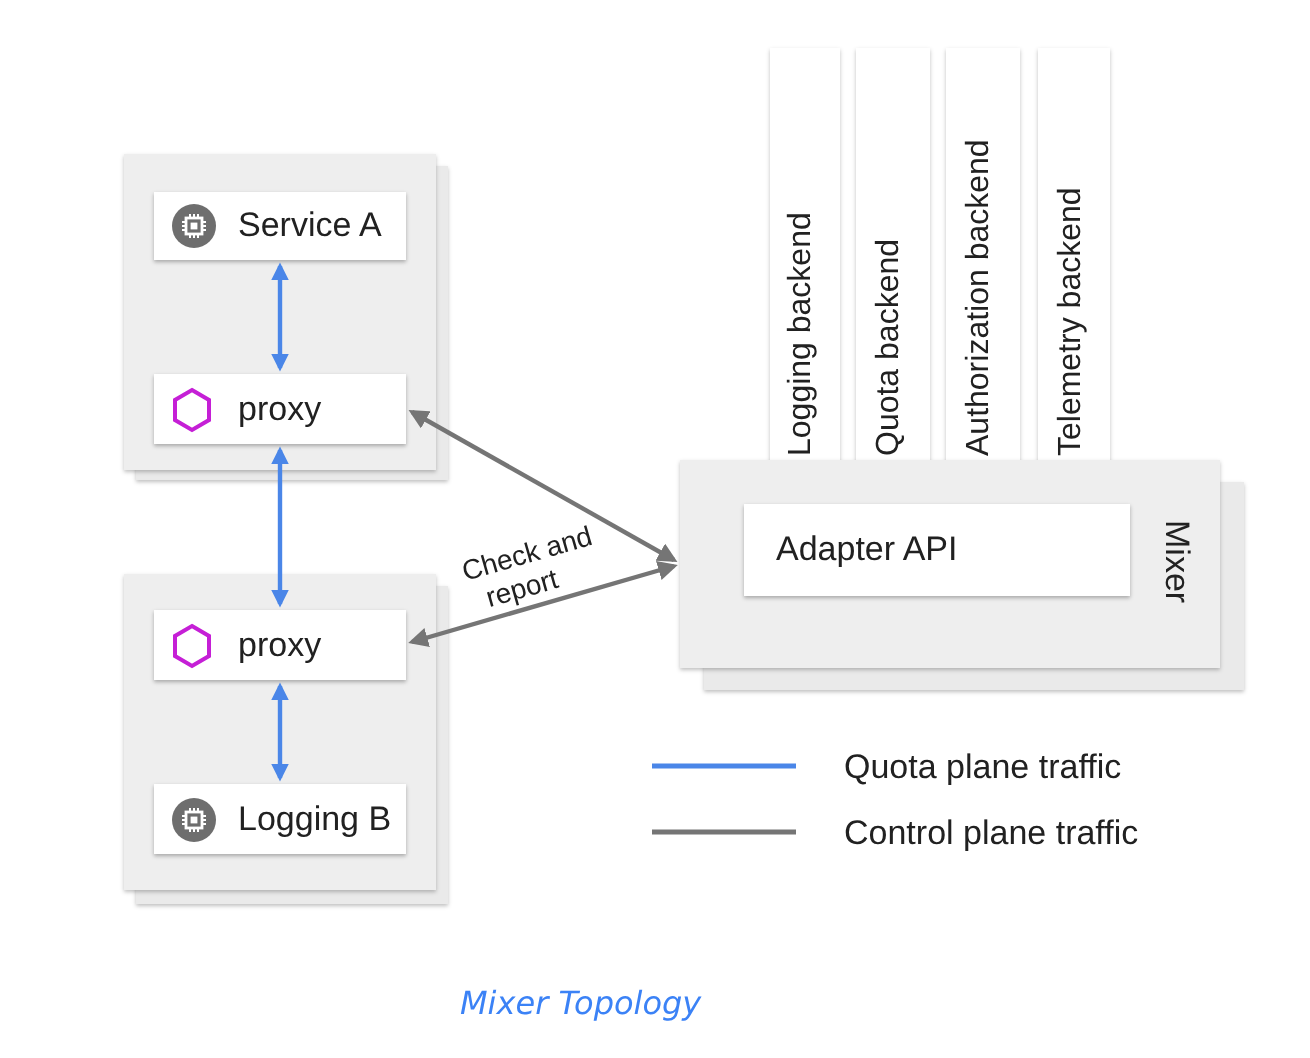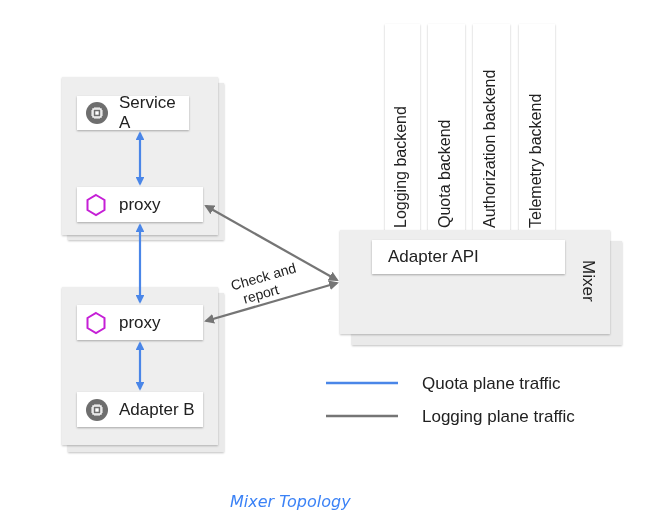--- a/index.html
+++ b/index.html
@@ -18,21 +18,21 @@
   .legend-text { position:absolute; font-size:17px; color:#212121; white-space:nowrap; }
   .caption { position:absolute; font-family:"DejaVu Sans", sans-serif; font-style:italic;
              font-size:16px; color:#3b82f6; white-space:nowrap; }
 </style>
 </head>
 <body>
 
 <div class="card back" style="left:68px;top:83px;width:156px;height:157px;"></div>
 <div class="card" style="left:62px;top:77px;width:156px;height:158px;"></div>
 
-<div class="box" style="left:77px;top:96px;width:112px;height:34px;">
+<div class="box" style="left:77px;top:96px;width:126px;height:34px;">
   <svg class="icon" width="22" height="22" viewBox="0 0 22 22" style="left:9px;top:6px;">
     <circle cx="11" cy="11" r="11" fill="#6e6e6e"></circle>
     <rect x="7" y="7" width="8" height="8" fill="none" stroke="#fff" stroke-width="1.4"></rect>
     <rect x="9.3" y="9.3" width="3.4" height="3.4" fill="#fff"></rect>
     <path d="M9 5v2M11 5v2M13 5v2M9 15v2M11 15v2M13 15v2M5 9h2M5 11h2M5 13h2M15 9h2M15 11h2M15 13h2" stroke="#fff" stroke-width="1"></path>
   </svg>
   <span class="label" style="position:absolute;left:42px;">Service A</span>
 </div>
 
 <div class="box" style="left:77px;top:187px;width:126px;height:35px;">
@@ -52,39 +52,39 @@
   <span class="label" style="position:absolute;left:42px;">proxy</span>
 </div>
 
 <div class="box" style="left:77px;top:392px;width:126px;height:35px;">
   <svg class="icon" width="22" height="22" viewBox="0 0 22 22" style="left:9px;top:7px;">
     <circle cx="11" cy="11" r="11" fill="#6e6e6e"></circle>
     <rect x="7" y="7" width="8" height="8" fill="none" stroke="#fff" stroke-width="1.4"></rect>
     <rect x="9.3" y="9.3" width="3.4" height="3.4" fill="#fff"></rect>
     <path d="M9 5v2M11 5v2M13 5v2M9 15v2M11 15v2M13 15v2M5 9h2M5 11h2M5 13h2M15 9h2M15 11h2M15 13h2" stroke="#fff" stroke-width="1"></path>
   </svg>
-  <span class="label" style="position:absolute;left:42px;">Adapter B</span>
+  <span class="label" style="position:absolute;left:42px;">Logging B</span>
 </div>
 
 <div class="vbox" style="left:385px;top:24px;width:35px;height:216px;">
   <span class="vlabel" style="left:7px;top:204px;">Logging backend</span>
 </div>
 <div class="vbox" style="left:428px;top:24px;width:37px;height:216px;">
   <span class="vlabel" style="left:8px;top:204px;">Quota backend</span>
 </div>
 <div class="vbox" style="left:473px;top:24px;width:37px;height:216px;">
   <span class="vlabel" style="left:8px;top:204px;">Authorization backend</span>
 </div>
 <div class="vbox" style="left:519px;top:24px;width:36px;height:216px;">
   <span class="vlabel" style="left:8px;top:204px;">Telemetry backend</span>
 </div>
 
 <div class="card back" style="left:352px;top:241px;width:270px;height:104px;"></div>
 <div class="card" style="left:340px;top:230px;width:270px;height:104px;"></div>
-<div class="box" style="left:372px;top:240px;width:193px;height:34px;">
+<div class="box" style="left:372px;top:252px;width:193px;height:46px;">
   <span class="label" style="position:absolute;left:16px;">Adapter API</span>
 </div>
 <span style="position:absolute;left:598px;top:260px;font-size:17px;white-space:nowrap;transform-origin:0 0;transform:rotate(90deg);color:#212121;">Mixer</span>
 
 <svg class="overlay" width="655" height="529">
   <defs>
     <marker id="ab" viewBox="0 0 10 10" refX="8" refY="5" markerWidth="4" markerHeight="4" orient="auto-start-reverse">
       <path d="M0,0 L10,5 L0,10 z" fill="#4a86e8"></path>
     </marker>
     <marker id="ag" viewBox="0 0 10 10" refX="8" refY="5" markerWidth="4.5" markerHeight="4.5" orient="auto-start-reverse">
@@ -100,15 +100,15 @@
   <line x1="326" y1="383" x2="398" y2="383" stroke="#4a86e8" stroke-width="2.5"></line>
   <line x1="326" y1="416" x2="398" y2="416" stroke="#757575" stroke-width="2.5"></line>
 </svg>
 
 <div style="position:absolute;left:229px;top:278px;font-size:14px;line-height:16px;color:#212121;transform-origin:0 0;transform:rotate(-16deg);white-space:nowrap;">
   <div>Check and</div>
   <div style="margin-left:8px;">report</div>
 </div>
 
 <span class="legend-text" style="left:422px;top:374px;">Quota plane traffic</span>
-<span class="legend-text" style="left:422px;top:407px;">Logging plane traffic</span>
+<span class="legend-text" style="left:422px;top:407px;">Control plane traffic</span>
 
 <span class="caption" style="left:230px;top:492px;">Mixer Topology</span>
 
 </body></html>

